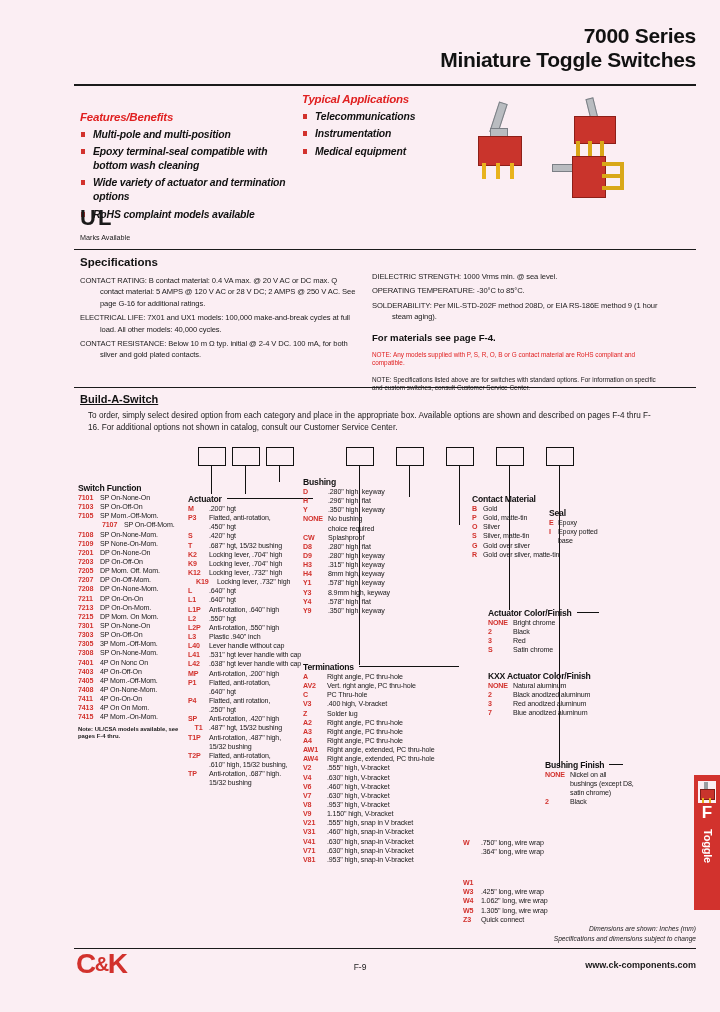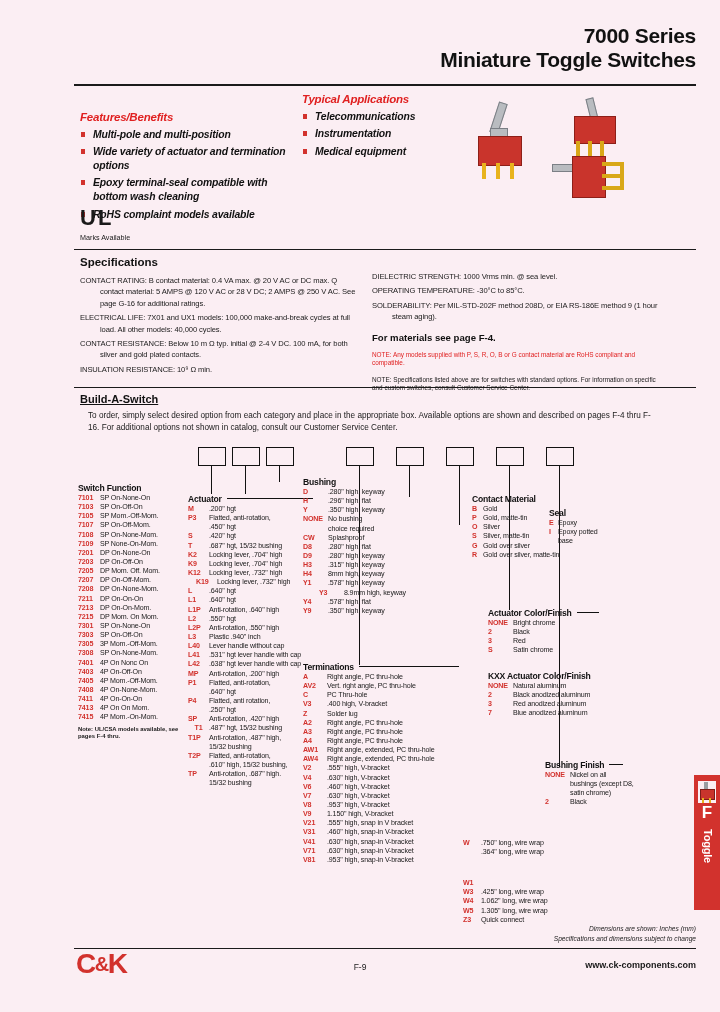--- a/index.html
+++ b/index.html
@@ -126,22 +126,22 @@
   <div class="hdr">
     <div class="l1">7000 Series</div>
     <div class="l2">Miniature Toggle Switches</div>
   </div>
   <div class="rule-top"></div>
 
   <div class="feat">
     <h3>Features/Benefits</h3>
     <ul class="bullet-list">
       <li>Multi-pole and multi-position</li>
+      <li>Epoxy terminal-seal compatible with bottom wash cleaning</li>
       <li>Wide variety of actuator and termination options</li>
-      <li>Epoxy terminal-seal compatible with bottom wash cleaning</li>
       <li>RoHS complaint models available</li>
     </ul>
   </div>
 
   <div class="apps">
     <h3>Typical Applications</h3>
     <ul class="bullet-list">
       <li>Telecommunications</li>
       <li>Instrumentation</li>
       <li>Medical equipment</li>
@@ -182,21 +182,20 @@
     <div class="note">Marks Available</div>
   </div>
 
   <div class="rule-spec"></div>
   <div class="specs-title">Specifications</div>
 
   <div class="specs-l">
     <div class="spec">CONTACT RATING: B contact material: 0.4 VA max. @ 20 V AC or DC max. Q contact material: 5 AMPS @ 120 V AC or 28 V DC; 2 AMPS @ 250 V AC. See page G-16 for additional ratings.</div>
     <div class="spec">ELECTRICAL LIFE: 7X01 and UX1 models: 100,000 make-and-break cycles at full load. All other models: 40,000 cycles.</div>
     <div class="spec">CONTACT RESISTANCE: Below 10 m Ω typ. initial @ 2-4 V DC. 100 mA, for both silver and gold plated contacts.</div>
-    <div class="spec">INSULATION RESISTANCE: 10⁹ Ω min.</div>
   </div>
 
   <div class="specs-r">
     <div class="spec">DIELECTRIC STRENGTH: 1000 Vrms min. @ sea level.</div>
     <div class="spec">OPERATING TEMPERATURE: -30°C to 85°C.</div>
     <div class="spec">SOLDERABILITY: Per MIL-STD-202F method 208D, or EIA RS-186E method 9 (1 hour steam aging).</div>
     <div class="spec-bold">For materials see page F-4.</div>
     <div class="note-red">NOTE: Any models supplied with P, S, R, O, B or G contact material are RoHS compliant and compatible.</div>
     <div class="note-blk">NOTE: Specifications listed above are for switches with standard options. For information on specific and custom switches, consult Customer Service Center.</div>
   </div>
@@ -234,21 +233,21 @@
         </div>
         <div class="row">
           <span class="code" style="width: 22px;">7103</span>
           <span class="desc">SP On-Off-On</span>
         </div>
         <div class="row">
           <span class="code" style="width: 22px;">7105</span>
           <span class="desc">SP Mom.-Off-Mom.</span>
         </div>
         <div class="row">
-          <span class="code" style="width: 22px;">7107</span>
+          <span class="code" style="width: 22px; margin-left: 24px;">7107</span>
           <span class="desc">SP On-Off-Mom.</span>
         </div>
         <div class="row">
           <span class="code" style="width: 22px;">7108</span>
           <span class="desc">SP On-None-Mom.</span>
         </div>
         <div class="row">
           <span class="code" style="width: 22px;">7109</span>
           <span class="desc">SP None-On-Mom.</span>
         </div>
@@ -485,21 +484,21 @@
         </div>
         <div class="row">
           <span class="code" style="width: 25px;">H4</span>
           <span class="desc">8mm high, keyway</span>
         </div>
         <div class="row">
           <span class="code" style="width: 25px;">Y1</span>
           <span class="desc">.578" high, keyway</span>
         </div>
         <div class="row">
-          <span class="code" style="width: 25px; margin-left: 16px;">Y3</span>
+          <span class="code" style="width: 25px;">Y3</span>
           <span class="desc">8.9mm high, keyway</span>
         </div>
         <div class="row">
           <span class="code" style="width: 25px;">Y4</span>
           <span class="desc">.578" high, flat</span>
         </div>
         <div class="row">
           <span class="code" style="width: 25px;">Y9</span>
           <span class="desc">.350" high, keyway</span>
         </div>

